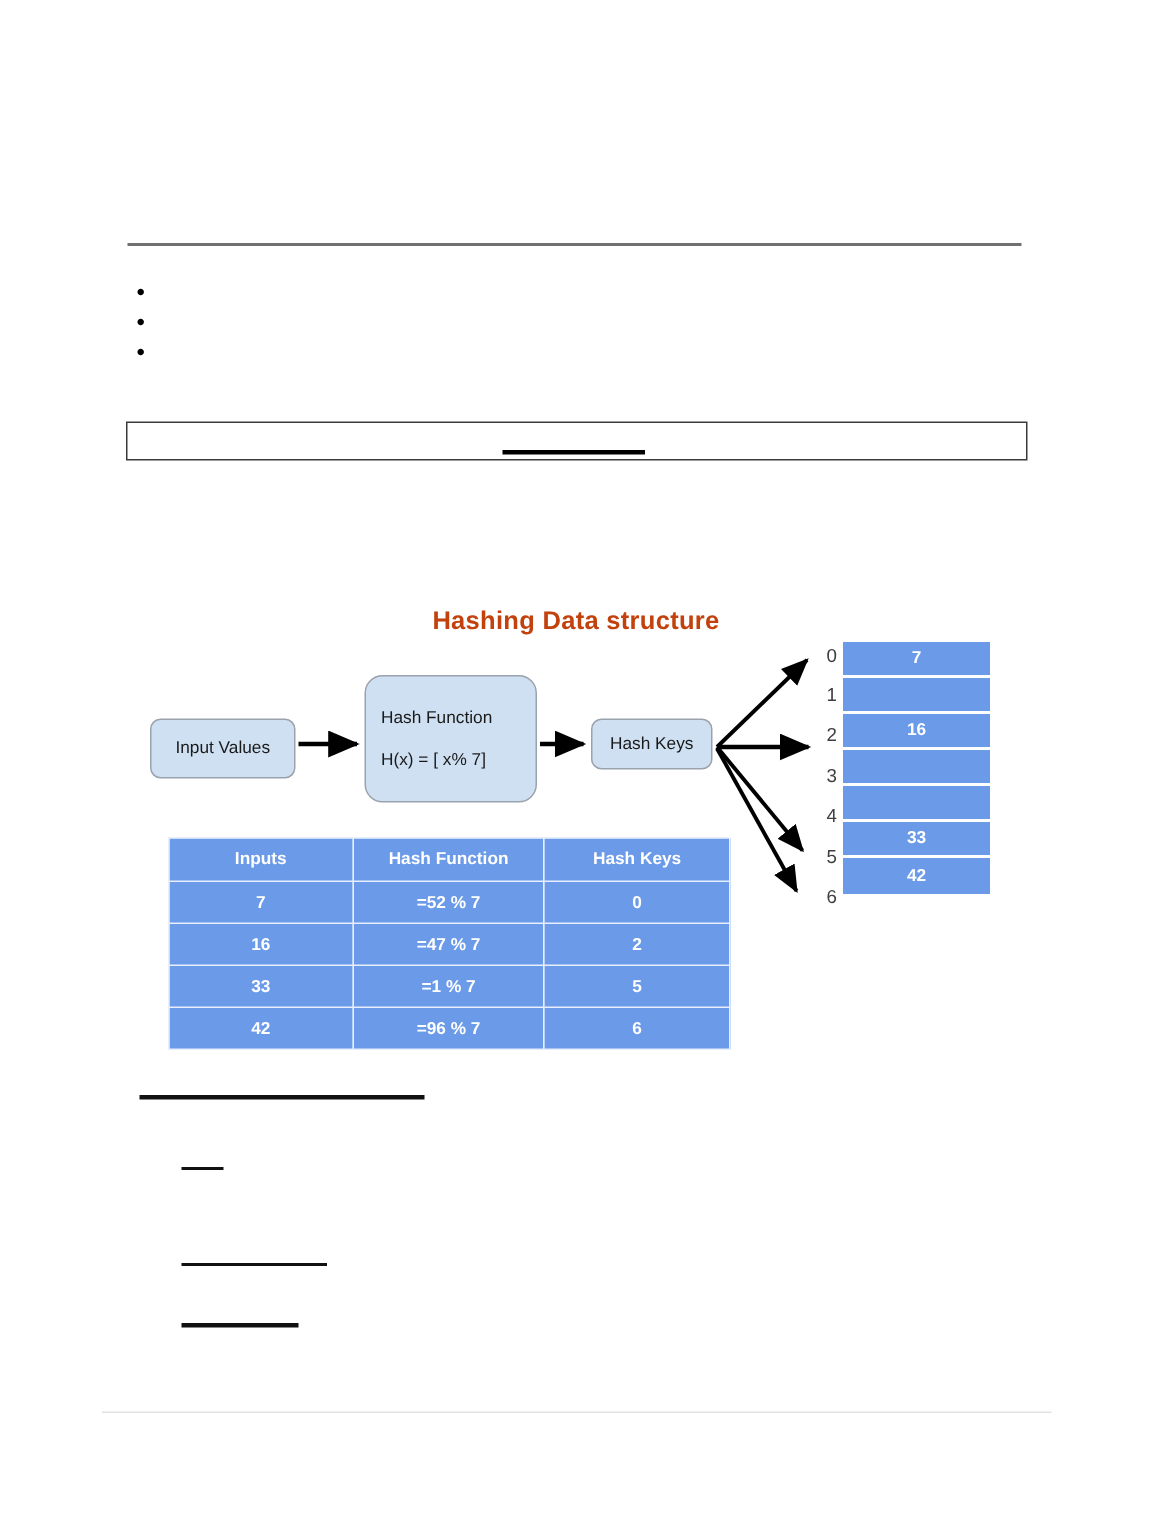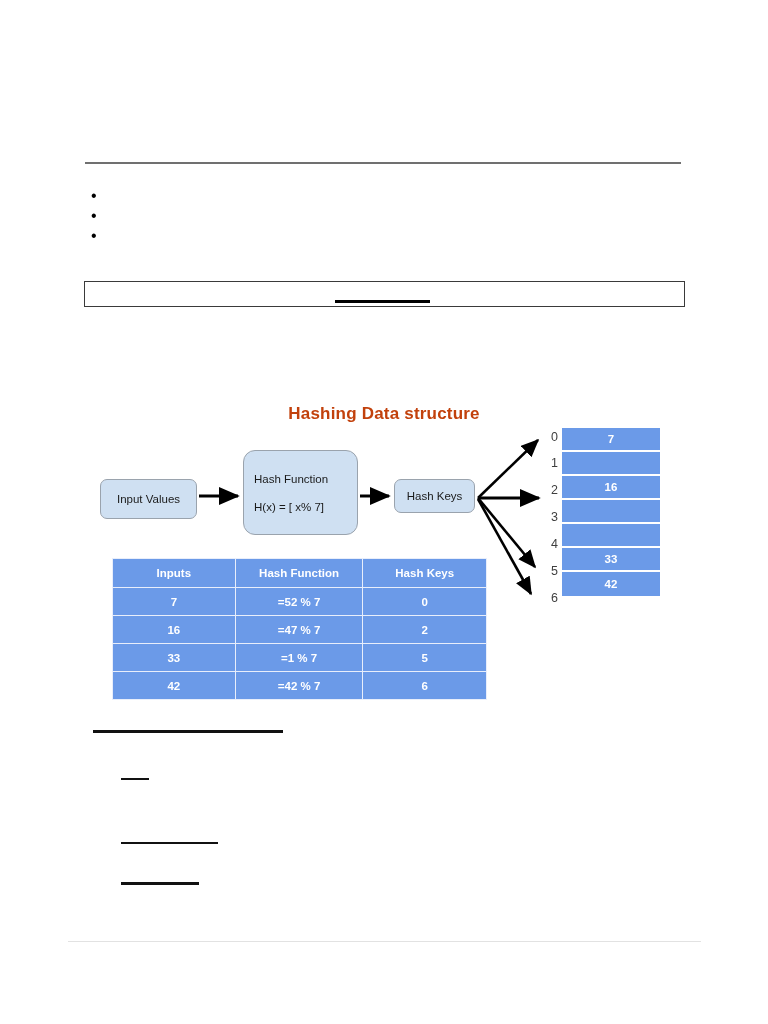--- a/index.html
+++ b/index.html
@@ -305,21 +305,21 @@
         <td>=47 % 7</td>
         <td>2</td>
       </tr>
       <tr>
         <td>33</td>
         <td>=1 % 7</td>
         <td>5</td>
       </tr>
       <tr>
         <td>42</td>
-        <td>=42 % 7</td>
+        <td>=96 % 7</td>
         <td>6</td>
       </tr>
     </tbody>
   </table>
 
   <div class="uline uline-1"></div>
   <div class="uline uline-2"></div>
   <div class="uline uline-3"></div>
   <div class="uline uline-4"></div>
 

